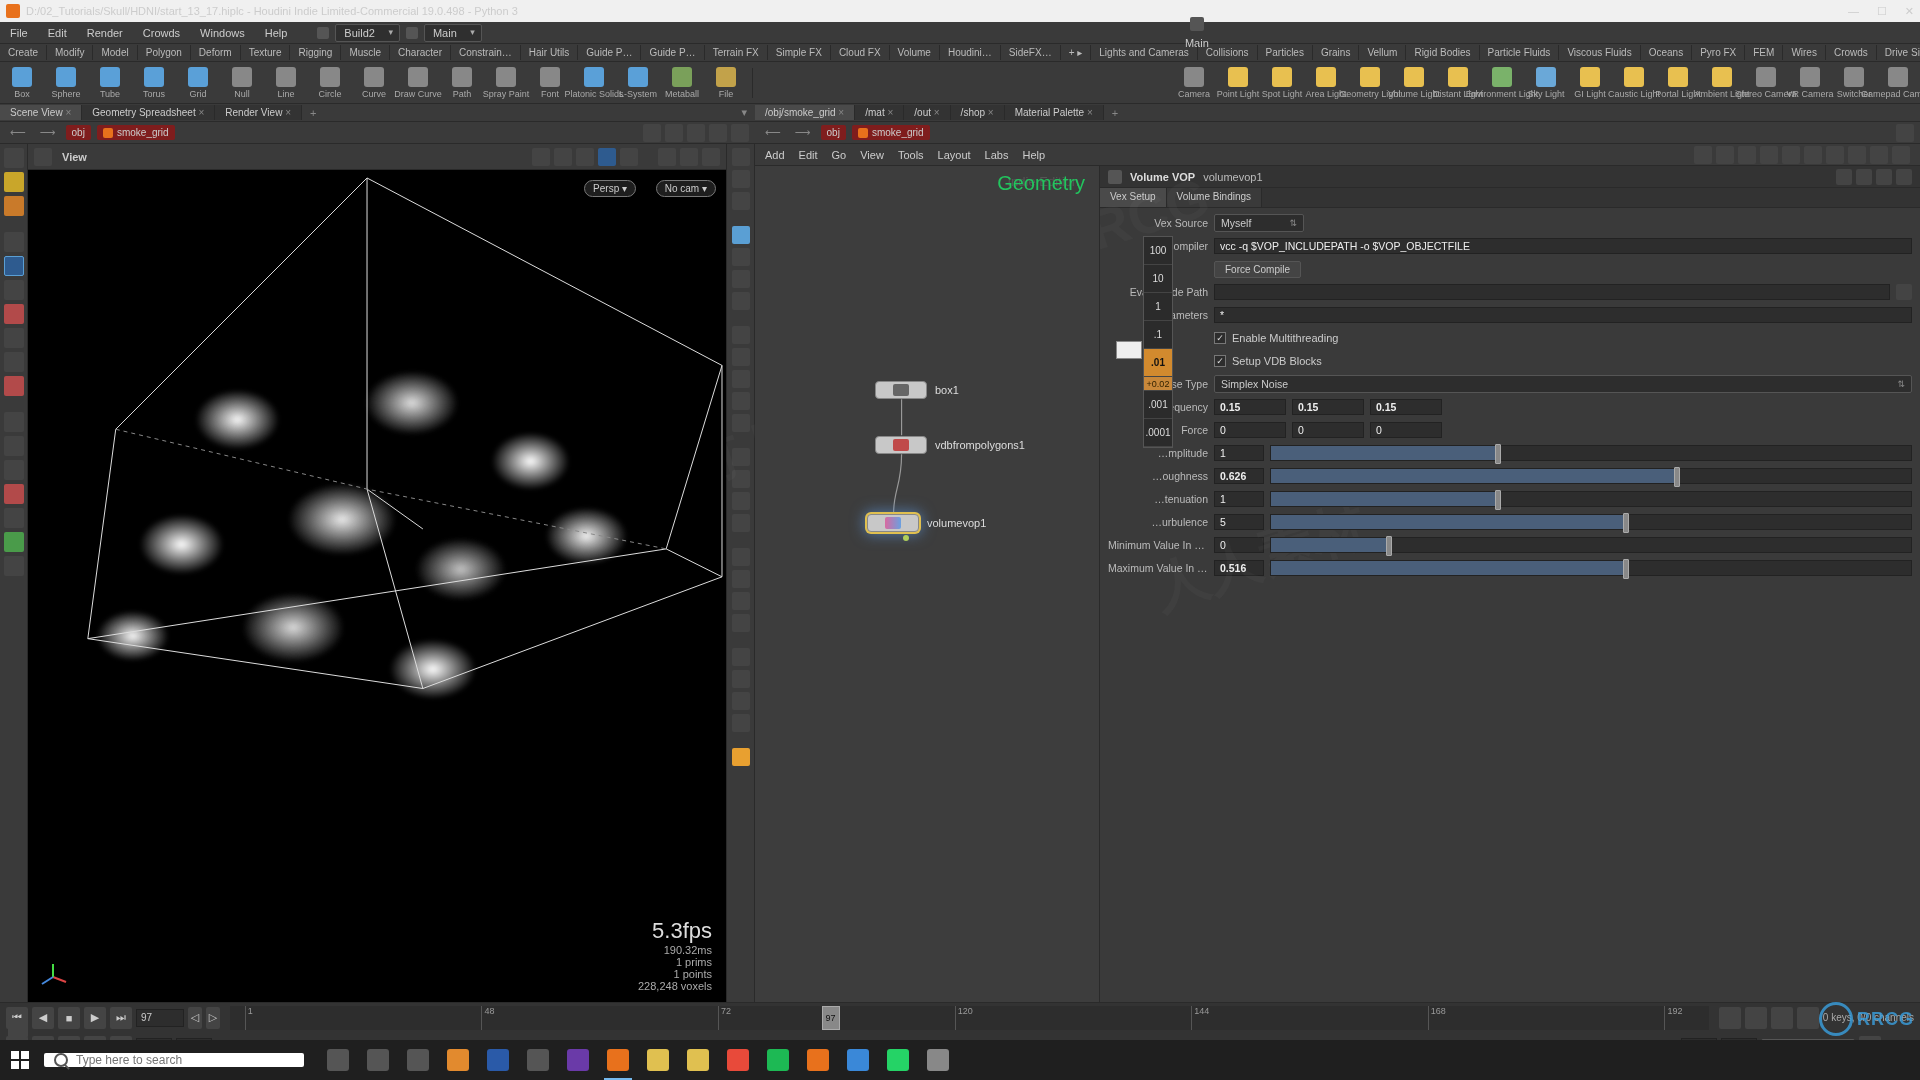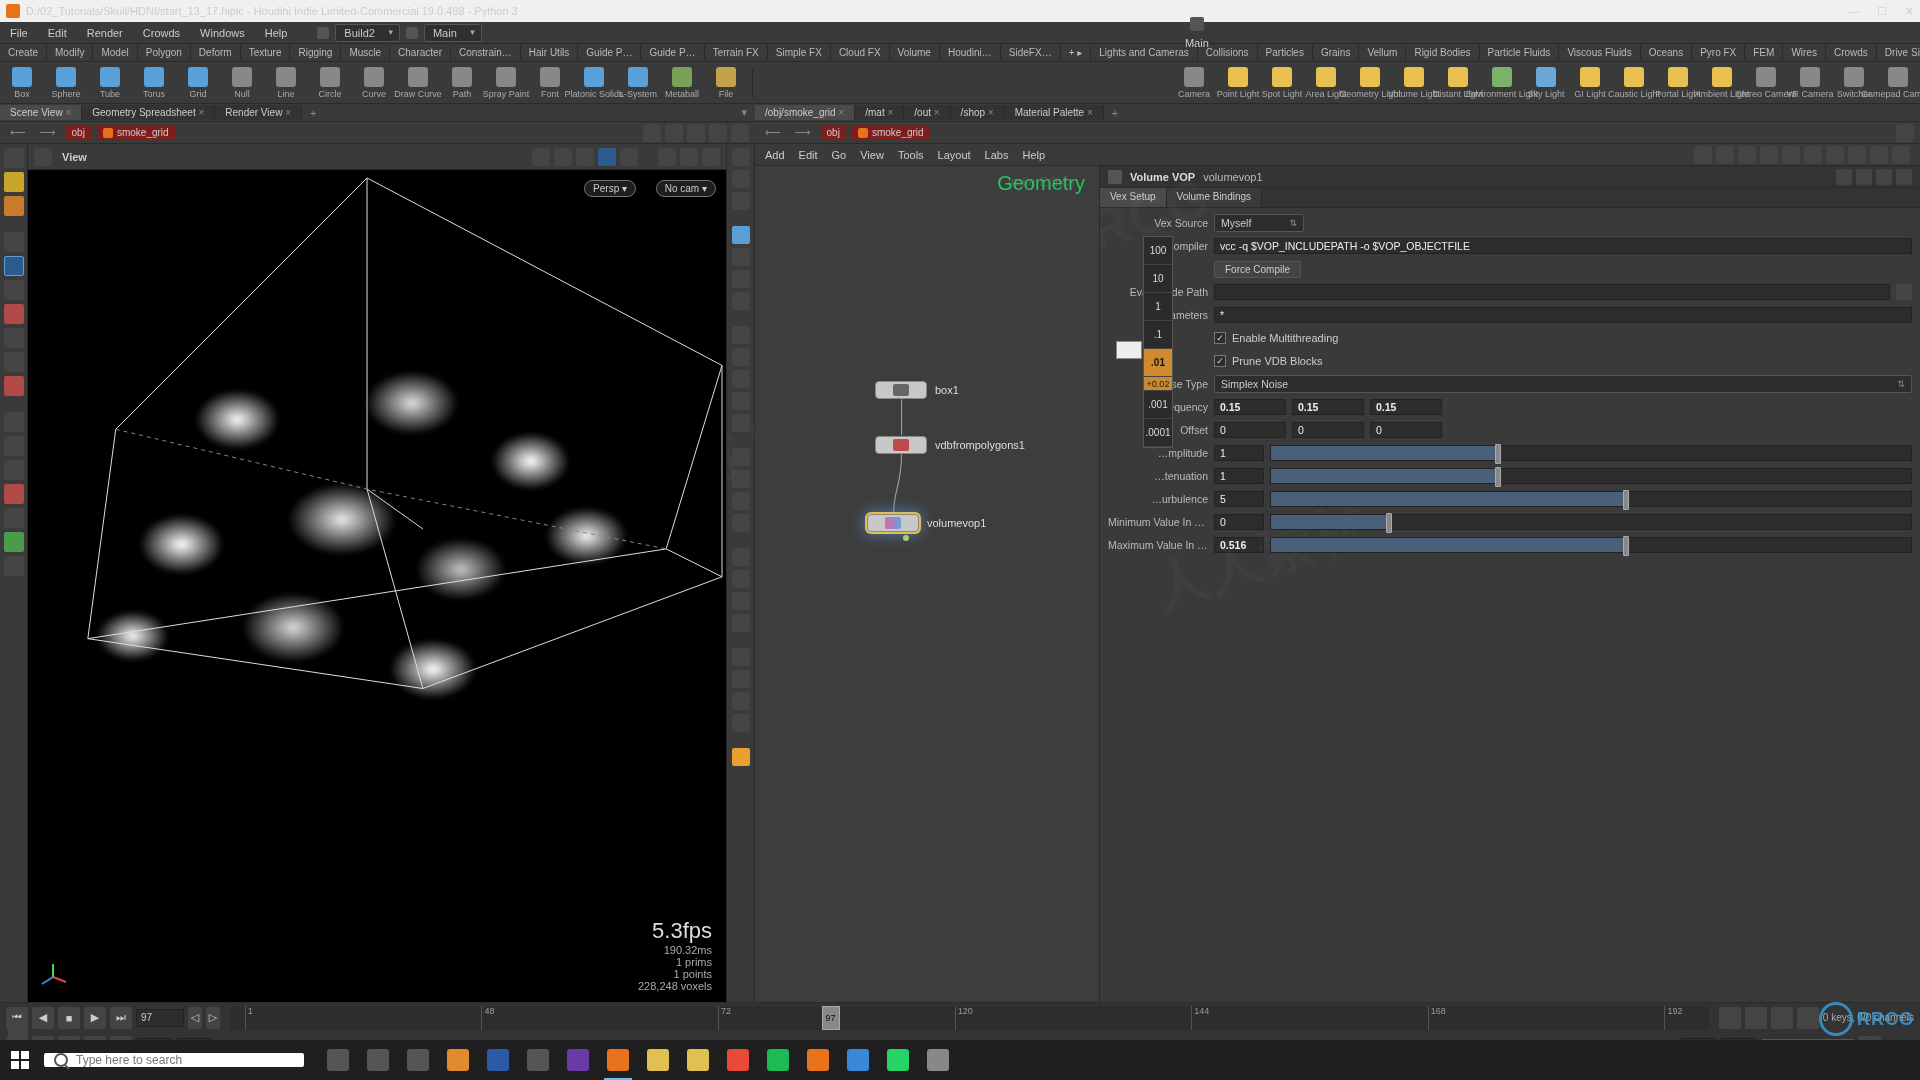--- a/index.html
+++ b/index.html
@@ -659,44 +659,52 @@
               <div class="pfield">*</div>
             </div>
           <div class="prow">
               <span class="plabel"></span>
               <div class="chk on"></div>
               <span>Enable Multithreading</span>
             </div>
           <div class="prow">
               <span class="plabel"></span>
               <div class="chk on"></div>
-              <span>Prune VDB Blocks</span>
+              <span>Setup VDB Blocks</span>
             </div>
           <div class="prow">
               <span class="plabel">…oise Type</span>
               <div class="psel">Simplex Noise</div>
             </div>
           <div class="prow3">
               <span class="plabel">…requency</span>
             <div class="pfield bold">0.15</div>
             <div class="pfield bold">0.15</div>
             <div class="pfield bold">0.15</div>
           </div>
           <div class="prow3">
-              <span class="plabel">Offset</span>
+              <span class="plabel">Force</span>
             <div class="pfield">0</div>
             <div class="pfield">0</div>
             <div class="pfield">0</div>
           </div>
           <div class="prow">
               <span class="plabel">…mplitude</span>
               <div class="pfield" style="flex:0 0 50px">1</div>
               <div class="slider">
                 <div class="sfill" style="width:35%"></div>
                 <div class="shandle" style="left:35%"></div>
+              </div>
+            </div>
+          <div class="prow">
+              <span class="plabel">…oughness</span>
+              <div class="pfield bold" style="flex:0 0 50px">0.626</div>
+              <div class="slider">
+                <div class="sfill" style="width:63%"></div>
+                <div class="shandle" style="left:63%"></div>
               </div>
             </div>
           <div class="prow">
               <span class="plabel">…tenuation</span>
               <div class="pfield" style="flex:0 0 50px">1</div>
               <div class="slider">
                 <div class="sfill" style="width:35%"></div>
                 <div class="shandle" style="left:35%"></div>
               </div>
             </div>

